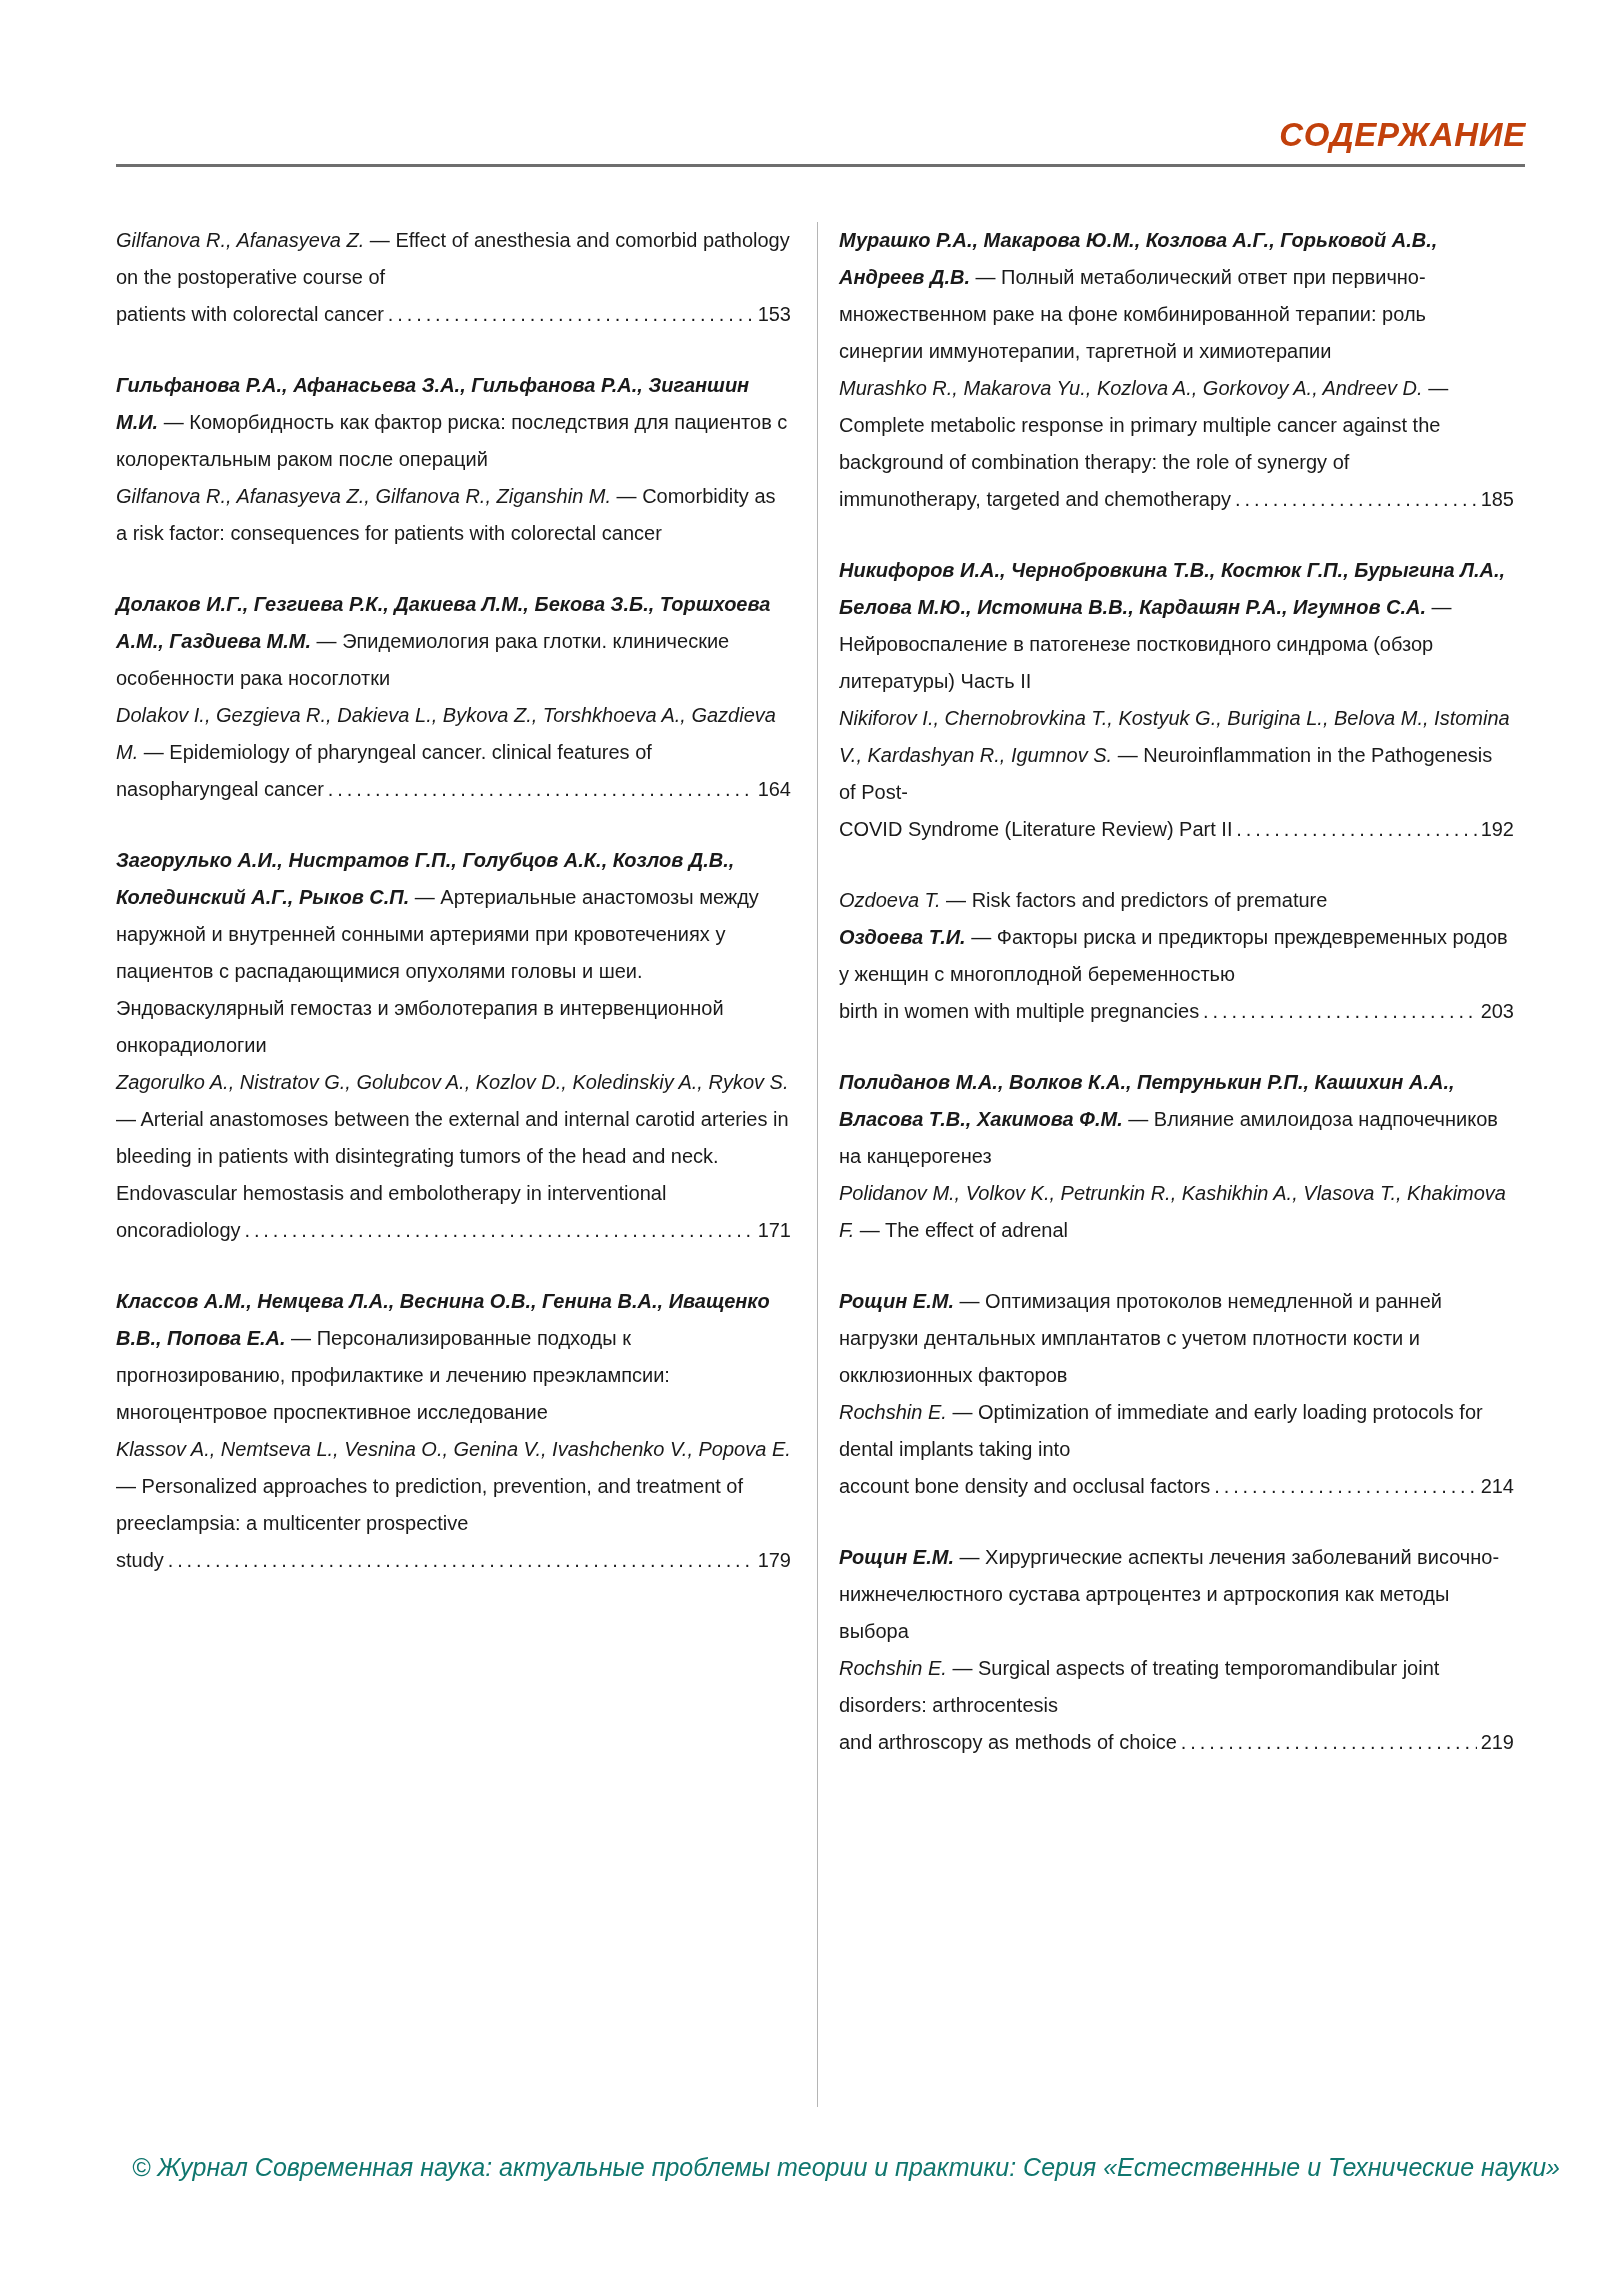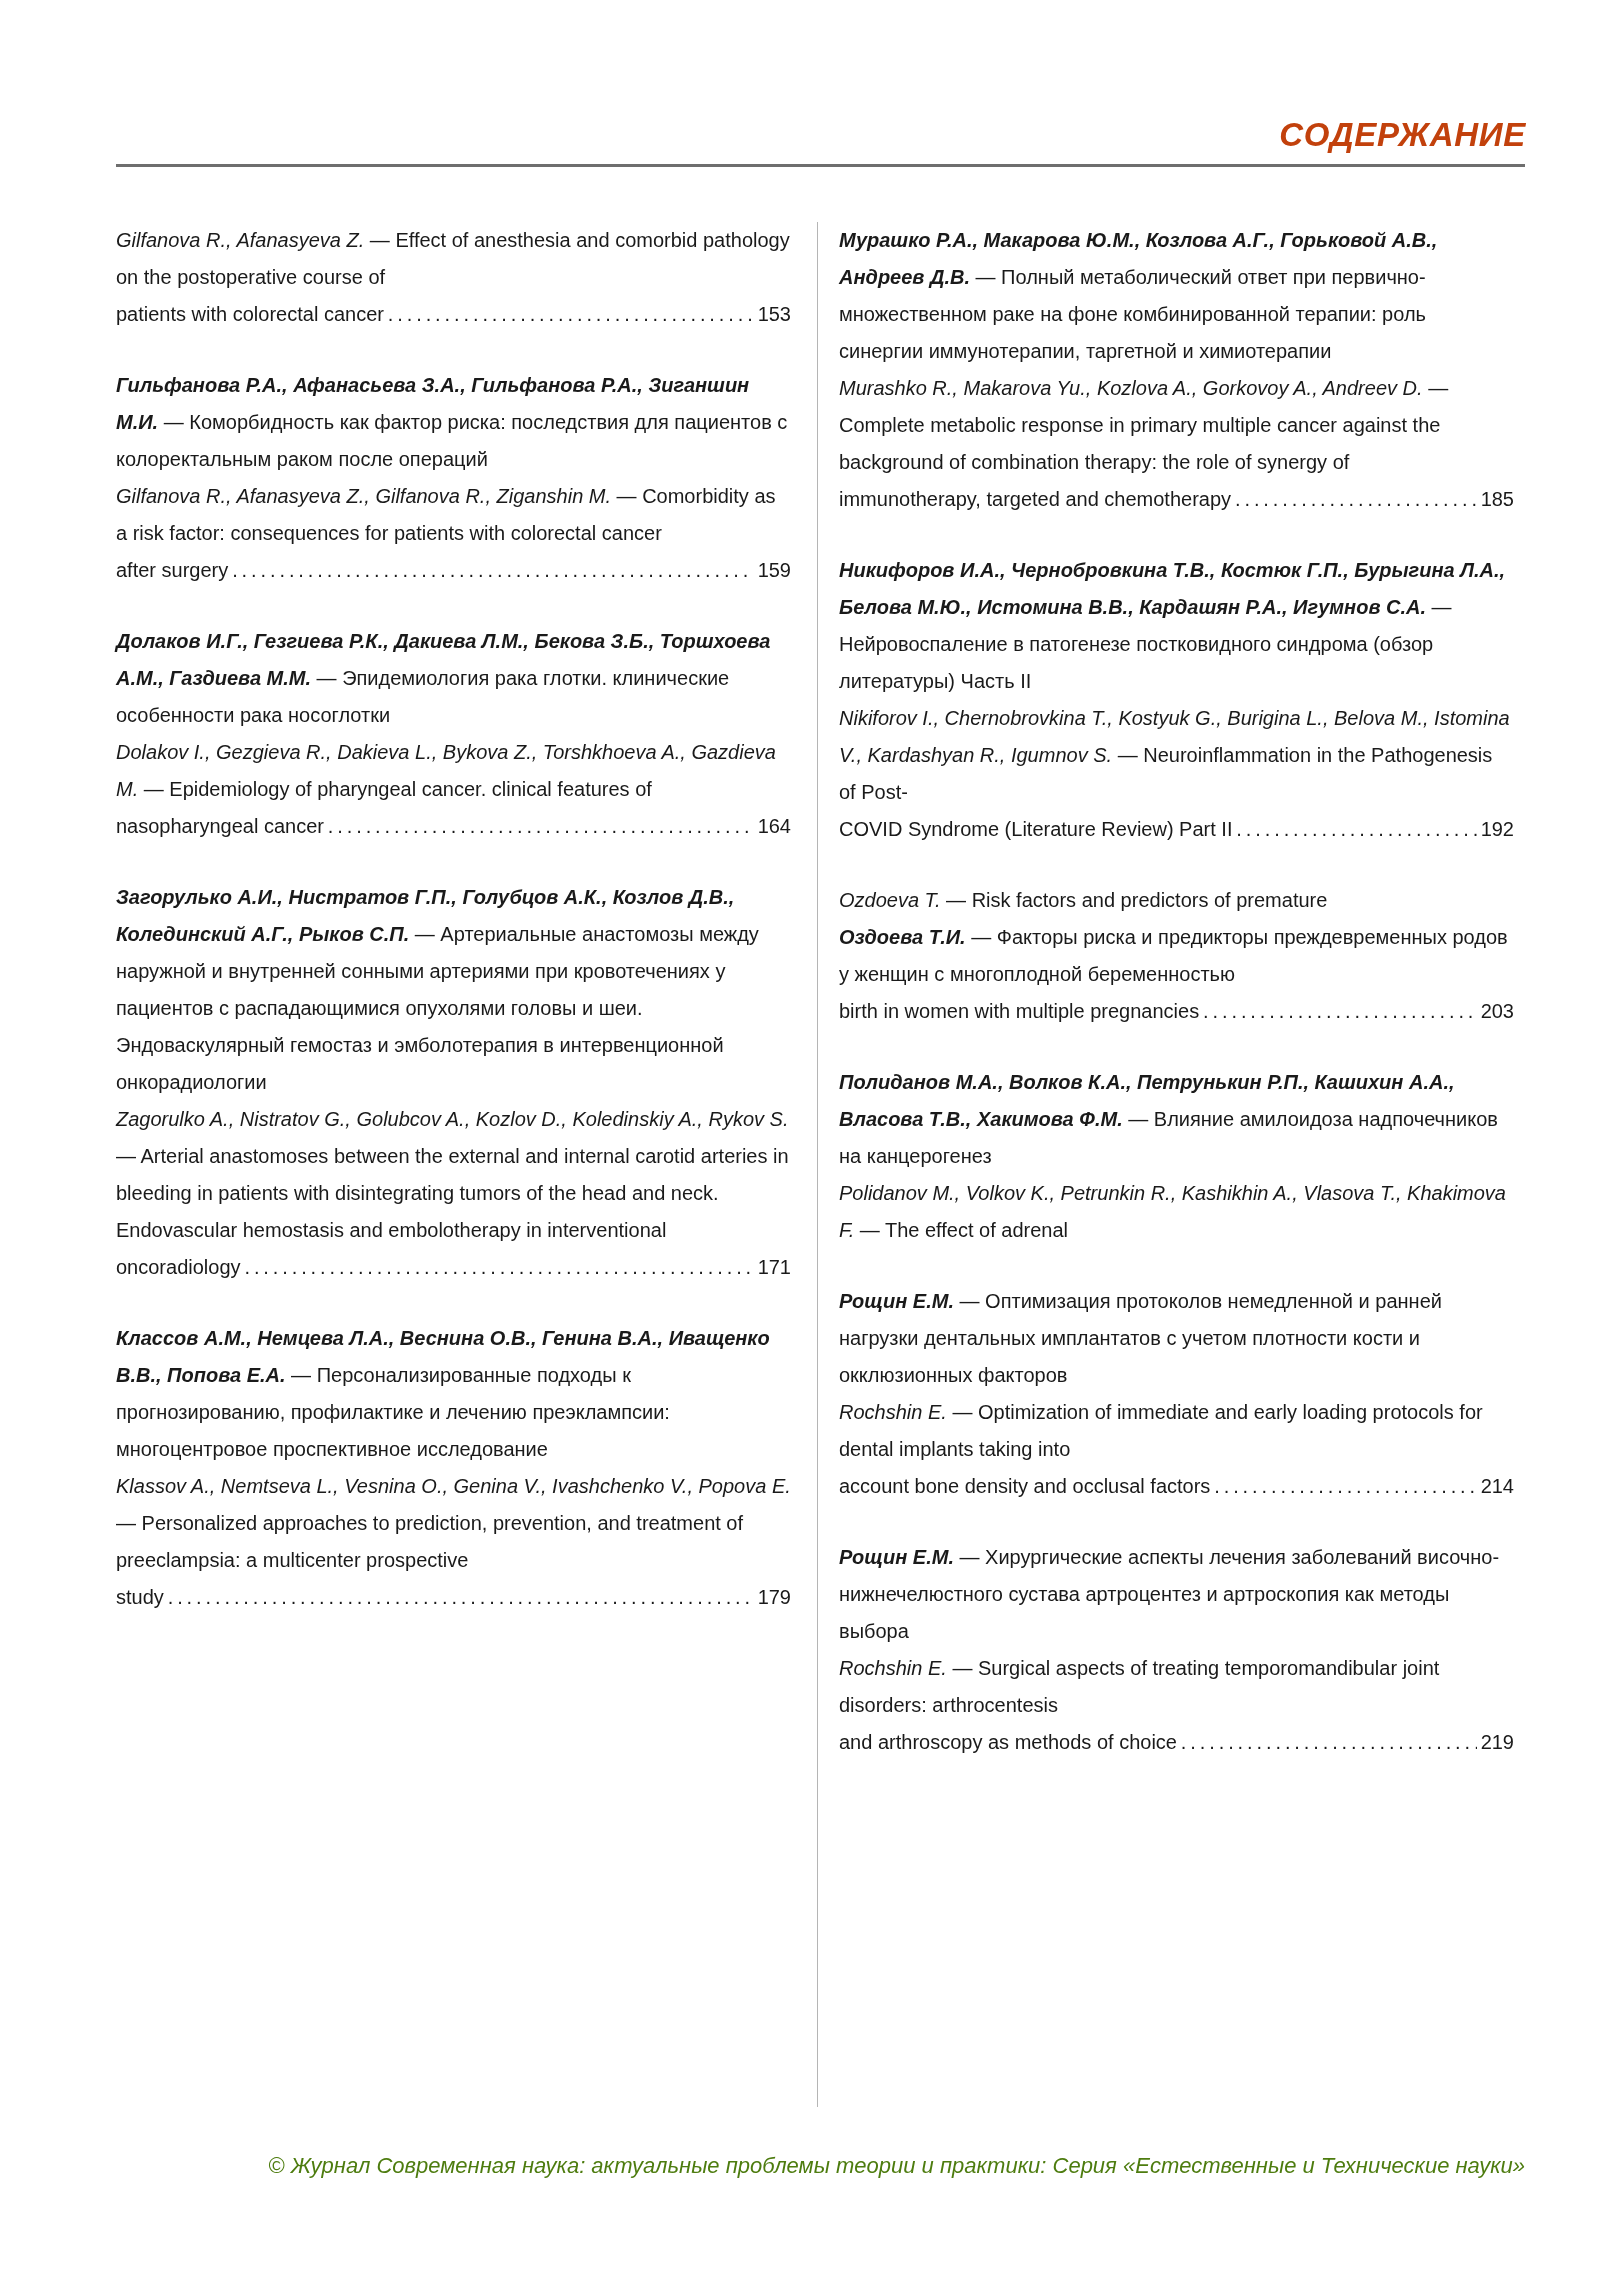--- a/index.html
+++ b/index.html
@@ -12,45 +12,40 @@
   .col-divider { position: absolute; left: 817px; top: 222px; height: 1885px; width: 1.3px; background: #b5b5b5; }
   .entry { margin-bottom: 34px; font-size: 20px; line-height: 37px; }
   .entry p { margin: 0; }
   .ru-authors { font-weight: bold; font-style: italic; }
   .en-authors { font-style: italic; }
   .toc-line { display: flex; align-items: baseline; }
   .toc-line .txt { white-space: nowrap; }
   .toc-line .dots { flex: 1; overflow: hidden; white-space: nowrap; margin: 0 3.9px; letter-spacing: 3.9px; }
   .toc-line .dots::after { content: "........................................................................................................................................"; }
   .toc-line .page { white-space: nowrap; }
-  .footer { position: absolute; left: 132px; right: 98px; top: 2153px; font-size: 22px; font-style: italic; color: #4d7c0f; text-align: right; white-space: nowrap; }
+  .footer { position: absolute; left: 132px; right: 98px; top: 2153px; font-size: 25px; font-style: italic; color: #0f766e; text-align: right; white-space: nowrap; }
 </style>
 </head>
 <body>
 
 <div class="header-title">СОДЕРЖАНИЕ</div>
 <div class="header-rule"></div>
 
 <div class="col col-left" id="col-left">
     <div class="entry">
       <p><span class="en-authors">Gilfanova R., Afanasyeva Z.</span><span class="en-title-part"> — Effect of anesthesia and</span><span class="en-title-part"> comorbid pathology on the postoperative course of</span></p>
       <div class="toc-line">
         <span class="txt">patients with colorectal cancer</span>
         <span class="dots"></span>
         <span class="page">153</span>
       </div>
     </div>
     <div class="entry">
       <p><span class="ru-authors">Гильфанова Р.А., Афанасьева З.А., Гильфанова Р.А., Зиганшин М.И.</span><span class="ru-title"> — Коморбидность как фактор риска: последствия для пациентов с колоректальным раком после операций</span></p>
       <p><span class="en-authors">Gilfanova R., Afanasyeva Z., Gilfanova R., Ziganshin M.</span><span class="en-title-part"> — Comorbidity as a risk factor:</span><span class="en-title-part"> consequences for patients with colorectal cancer</span></p>
-      <div class="toc-line">
-        <span class="txt">after surgery</span>
-        <span class="dots"></span>
-        <span class="page">159</span>
-      </div>
     </div>
     <div class="entry">
       <p><span class="ru-authors">Долаков И.Г., Гезгиева Р.К., Дакиева Л.М., Бекова З.Б., Торшхоева А.М., Газдиева М.М.</span><span class="ru-title"> — Эпидемиология рака глотки. клинические особенности рака носоглотки</span></p>
       <p><span class="en-authors">Dolakov I., Gezgieva R., Dakieva L., Bykova Z., Torshkhoeva A., Gazdieva M.</span><span class="en-title-part"> — Epidemiology</span><span class="en-title-part"> of pharyngeal cancer. clinical features of</span></p>
       <div class="toc-line">
         <span class="txt">nasopharyngeal cancer</span>
         <span class="dots"></span>
         <span class="page">164</span>
       </div>
     </div>

